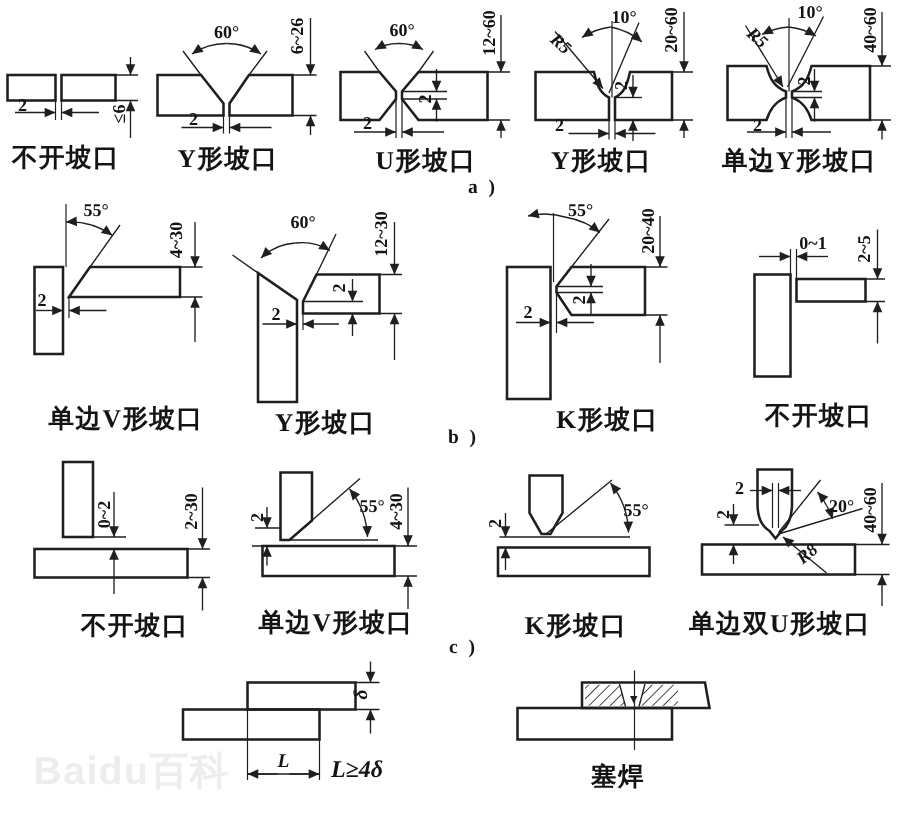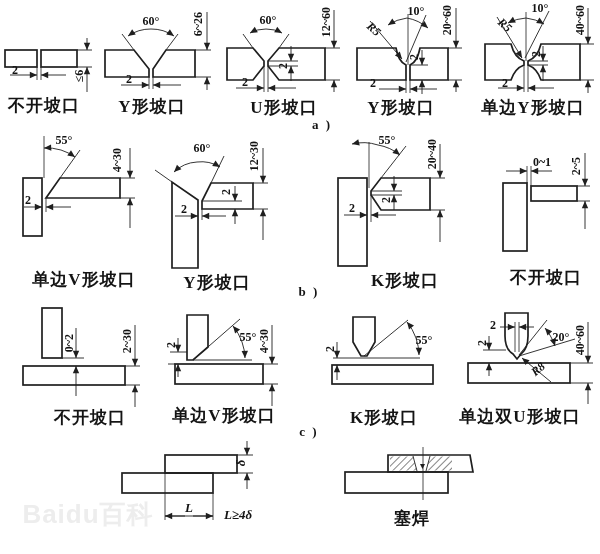--- a/index.html
+++ b/index.html
@@ -10,21 +10,21 @@
   .d{fill:none;stroke:#1f1f1f;stroke-width:0.9;}
   .t{fill:none;stroke:#1f1f1f;stroke-width:0.8;}
   .lbl{position:absolute;transform:translate(-50%,-50%);white-space:nowrap;color:#141414;
        font-weight:bold;font-size:12px;line-height:1;}
   .vdim{transform:translate(-50%,-50%) rotate(-90deg);}
   .r45{transform:translate(-50%,-50%) rotate(42deg);font-style:italic;}
   .rm40{transform:translate(-50%,-50%) rotate(-40deg);font-style:italic;}
   .cap{font-size:17px;letter-spacing:1px;}
   .sec{font-size:13px;letter-spacing:2px;}
   .it{font-style:italic;font-size:13px;}
-  .note{font-style:italic;font-size:13px;}
+  .note{font-style:italic;font-size:16px;}
   .wm{position:absolute;transform:translate(-50%,-50%);color:#ededed;font-size:26px;
       font-weight:bold;font-family:"Liberation Sans","DejaVu Sans",sans-serif;letter-spacing:1px;}
 </style>
 </head>
 <body>
 
 <div id="stage">
 
 <svg id="art" width="600" height="554" viewBox="0 0 600 554">
   <defs>

